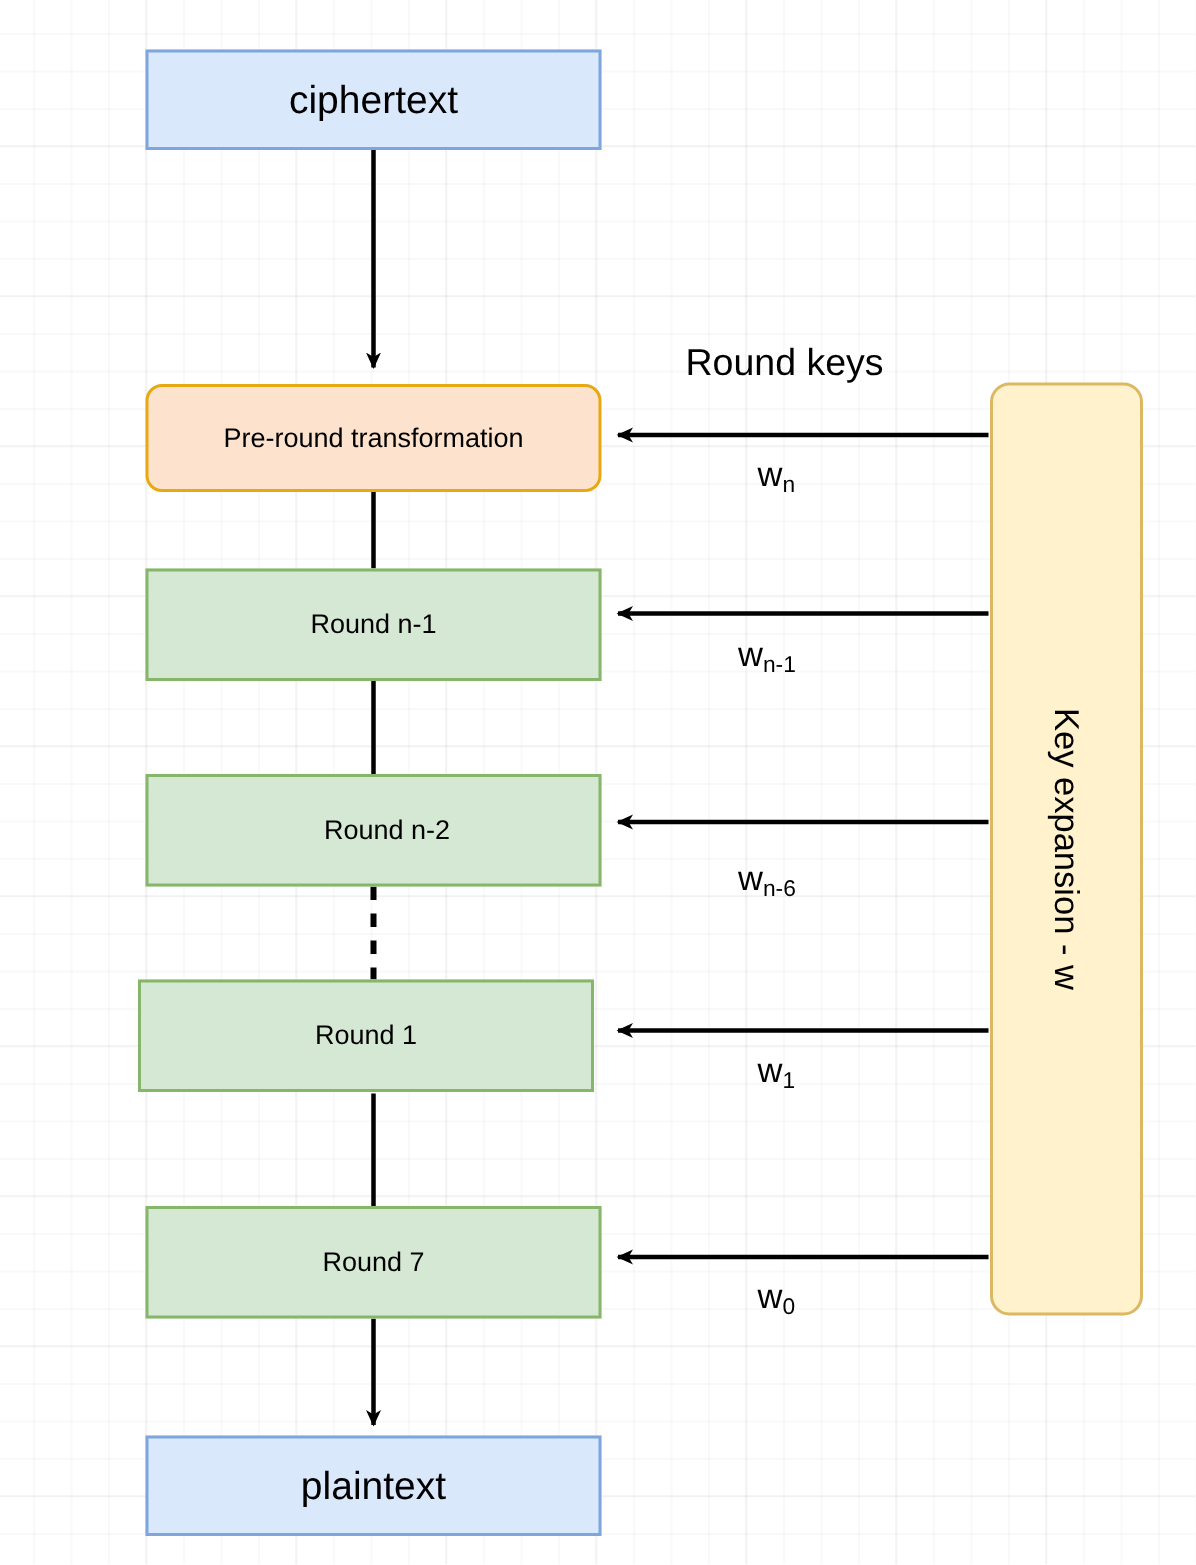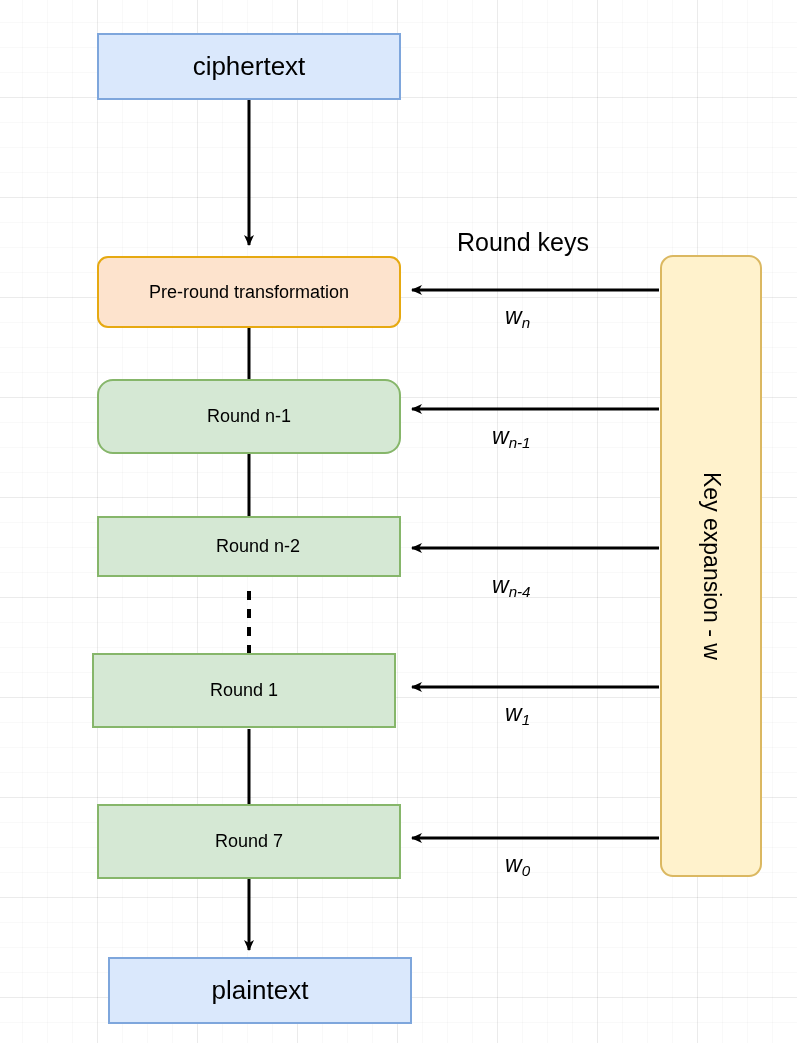--- a/index.html
+++ b/index.html
@@ -61,21 +61,20 @@
   .static-text {
     position: absolute;
     color: #000000;
     white-space: nowrap;
   }
   .round-keys-title {
     font-size: 25px;
   }
   .wlabel {
     font-size: 23px;
-    font-style: italic;
   }
   .wlabel sub {
     font-size: 0.66em;
     vertical-align: -0.28em;
   }
   svg.edges {
     position: absolute;
     left: 0;
     top: 0;
     width: 797px;
@@ -142,56 +141,56 @@
   </svg>
 
   <div class="node node-io" style="left:97px; top:33px; width:304px; height:67px;">
     <span>ciphertext</span>
   </div>
 
   <div class="node node-pre" style="left:97px; top:256px; width:304px; height:72px;border-radius:11px;">
     <span>Pre-round transformation</span>
   </div>
 
-  <div class="node node-round" style="left:97px; top:379px; width:304px; height:75px;border-radius:16px;">
+  <div class="node node-round" style="left:97px; top:379px; width:304px; height:75px;">
     <span>Round n-1</span>
   </div>
 
-  <div class="node node-round" style="left:97px; top:516px; width:304px; height:61px;padding-left:18px;">
+  <div class="node node-round" style="left:97px; top:516px; width:304px; height:75px;padding-left:18px;">
     <span>Round n-2</span>
   </div>
 
   <div class="node node-round" style="left:92px; top:653px; width:304px; height:75px;">
     <span>Round 1</span>
   </div>
 
   <div class="node node-round" style="left:97px; top:804px; width:304px; height:75px;">
     <span>Round 7</span>
   </div>
 
-  <div class="node node-io" style="left:97px; top:957px; width:304px; height:67px;margin-left:11px;">
+  <div class="node node-io" style="left:97px; top:957px; width:304px; height:67px;">
     <span>plaintext</span>
   </div>
 
   <div class="node node-keyexp" style="left:660px; top:255px; width:102px; height:622px;">
     <span class="vlabel">Key expansion - w</span>
   </div>
 
   <div class="static-text round-keys-title" style="left:457px; top:228px;">Round keys</div>
 
   <div class="static-text wlabel" style="left:505px; top:303px;">
     <span>w</span><sub>n</sub>
   </div>
 
   <div class="static-text wlabel" style="left:492px; top:423px;">
     <span>w</span><sub>n-1</sub>
   </div>
 
   <div class="static-text wlabel" style="left:492px; top:572px;">
-    <span>w</span><sub>n-4</sub>
+    <span>w</span><sub>n-6</sub>
   </div>
 
   <div class="static-text wlabel" style="left:505px; top:700px;">
     <span>w</span><sub>1</sub>
   </div>
 
   <div class="static-text wlabel" style="left:505px; top:851px;">
     <span>w</span><sub>0</sub>
   </div>
 

